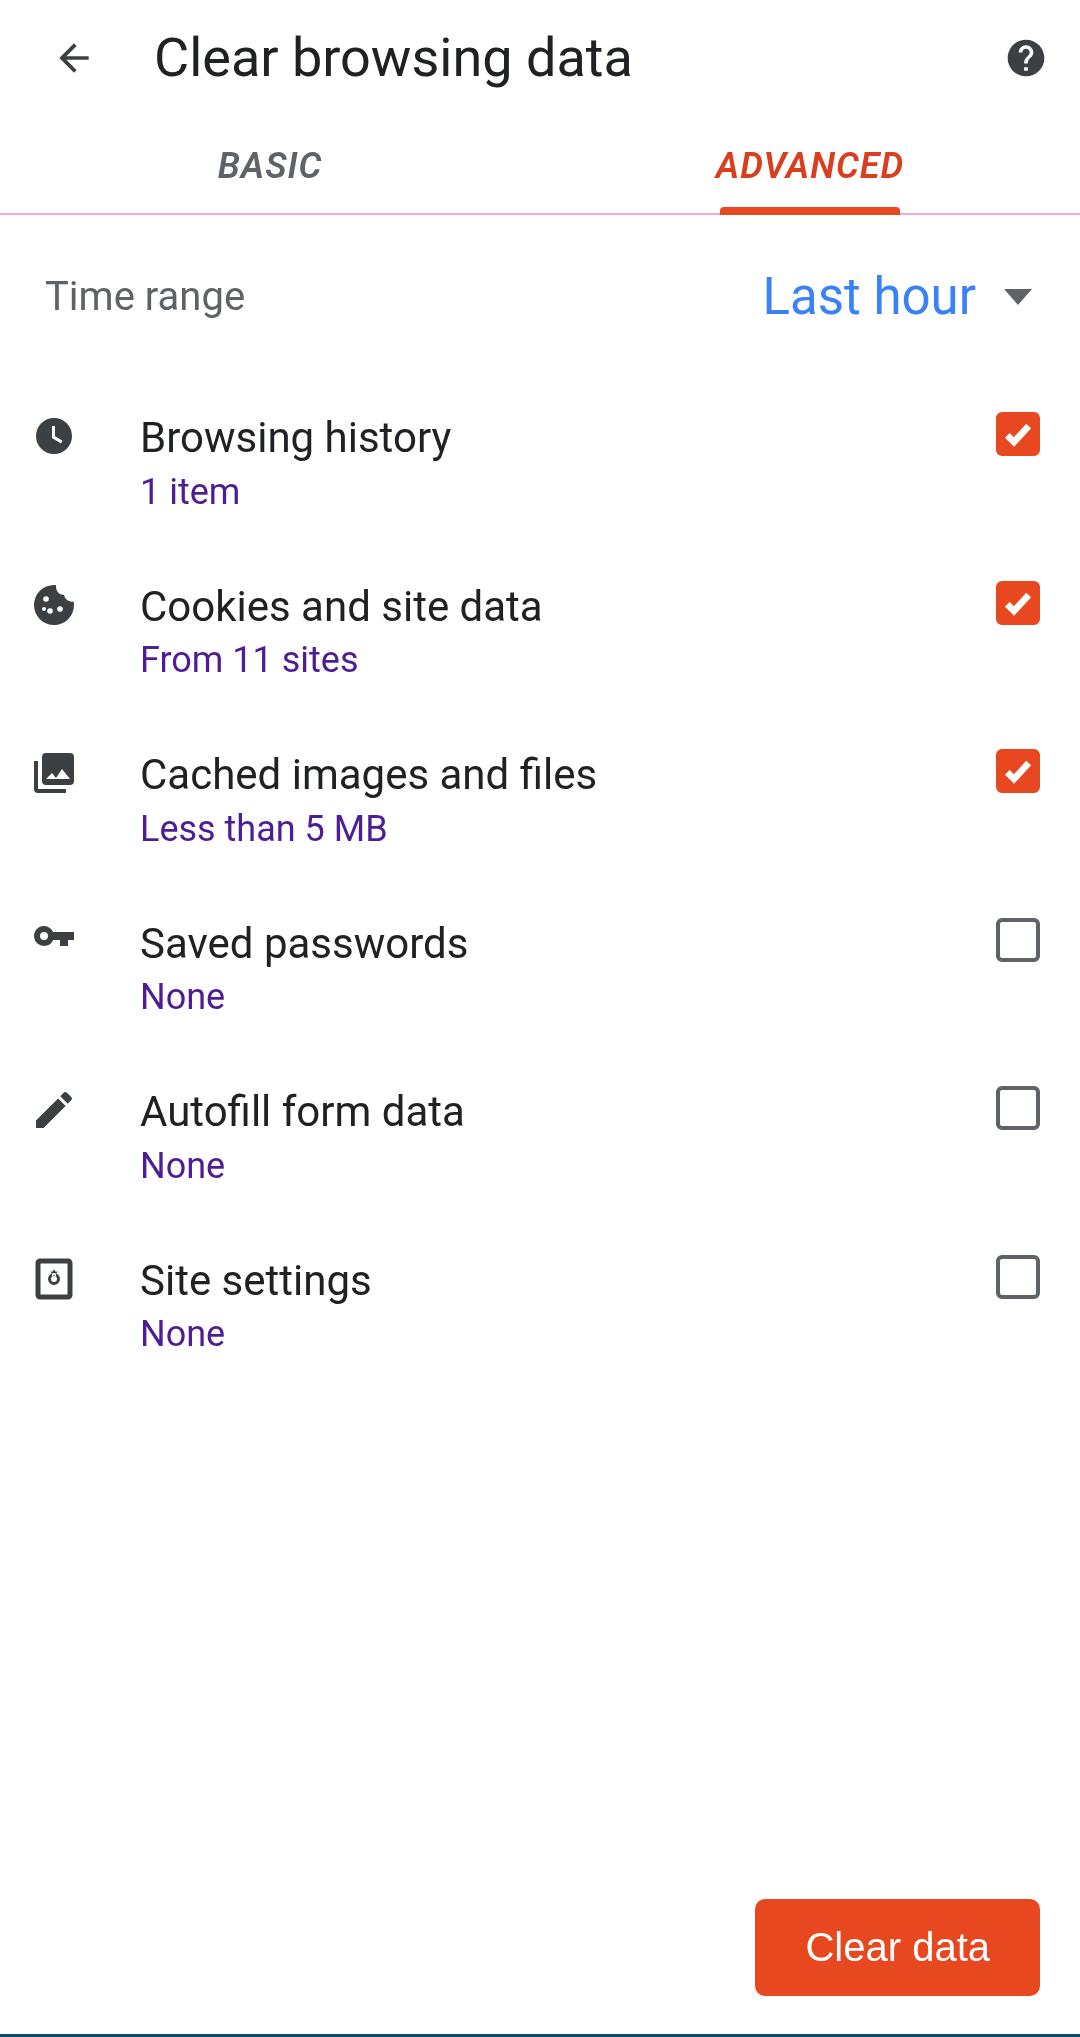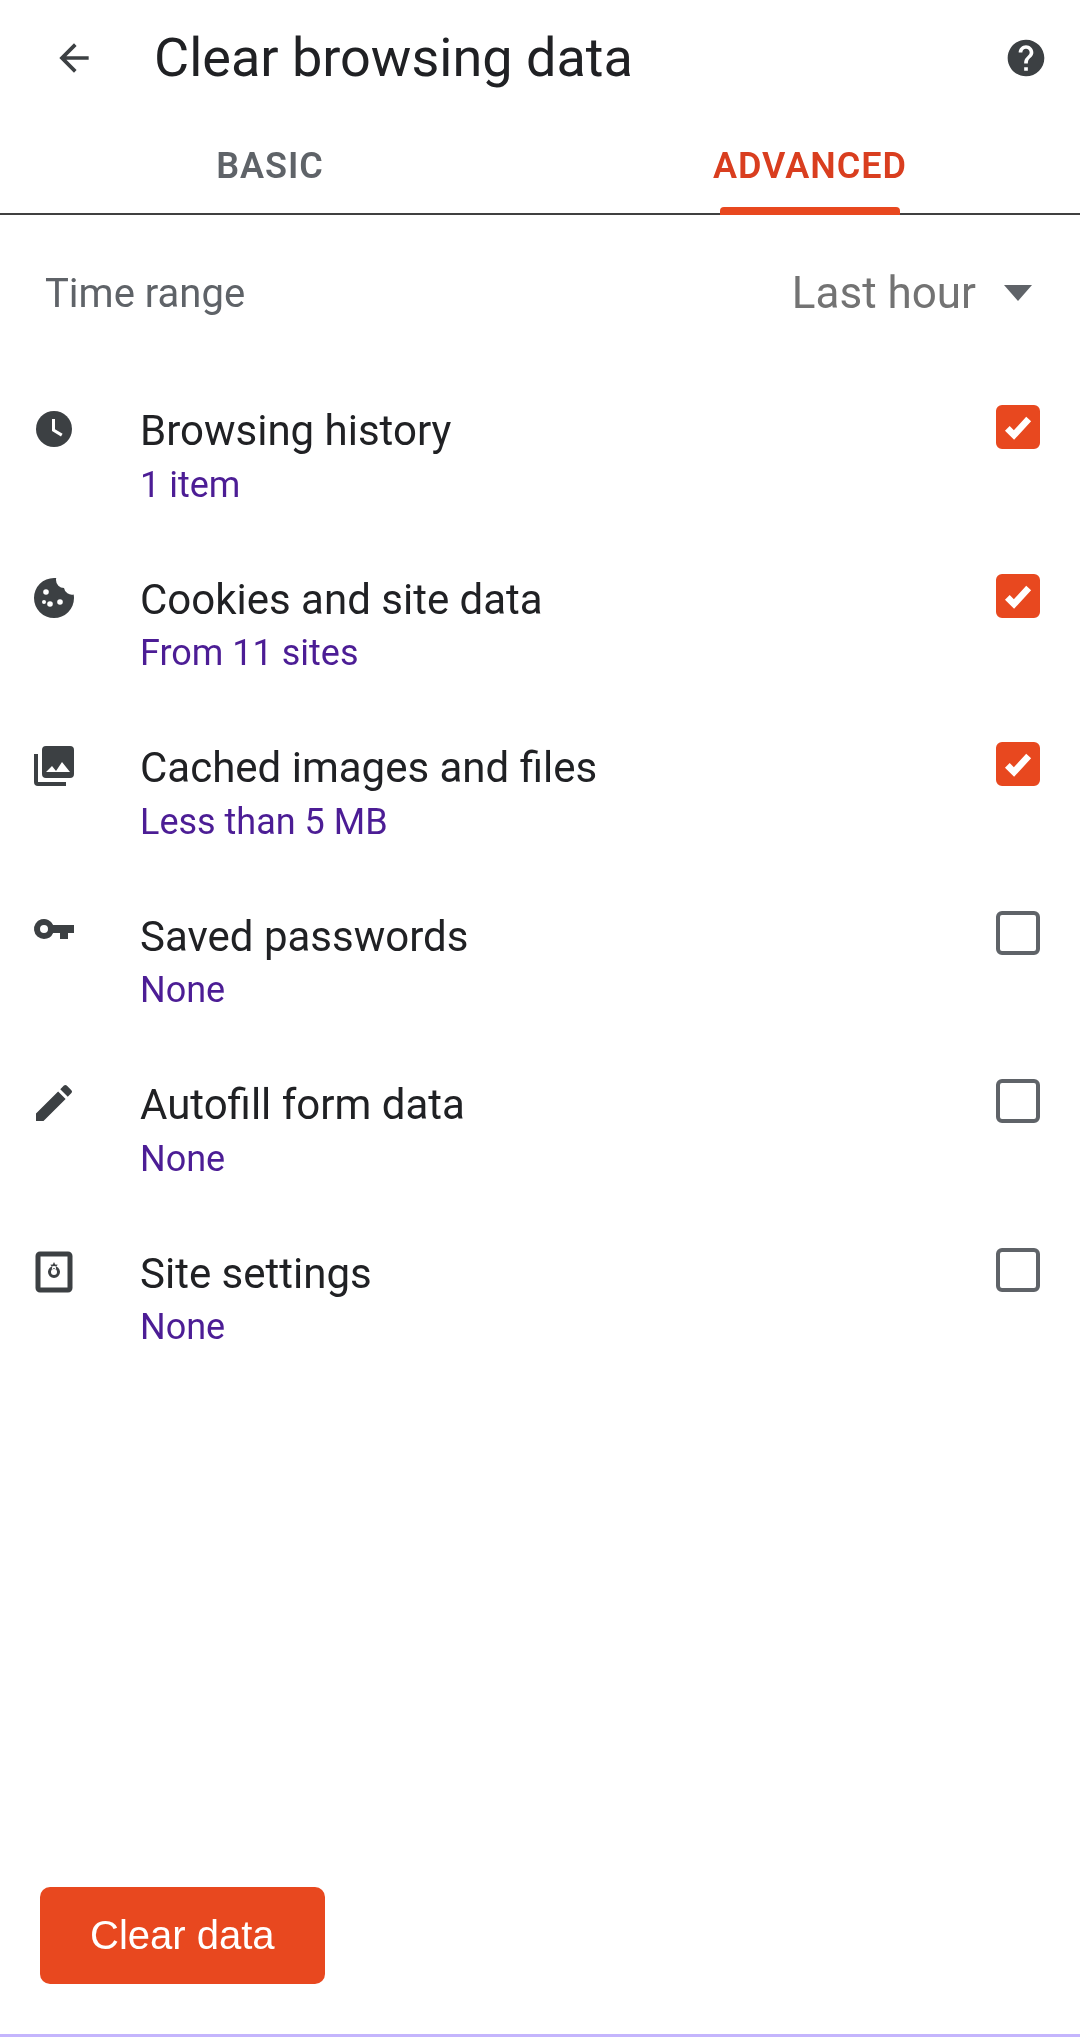--- a/index.html
+++ b/index.html
@@ -8,56 +8,56 @@
 
   
   .header { display: flex; align-items: center; padding: 20px 30px 20px 44px; height: 115px; }
   .back-btn { width: 60px; height: 60px; display:flex; align-items:center; justify-content:center; }
   .back-btn svg { width: 44px; height: 44px; fill: #3c4043; }
   .header-title { font-size: 54px; font-weight: 400; color: #202124; margin-left: 50px; flex: 1; }
   .help-btn { width: 48px; height: 48px; display:flex; align-items:center; justify-content:center; }
   .help-btn svg { width: 44px; height: 44px; fill: #3c4043; }
 
   
-  .tabs { display: flex; border-bottom: 2px solid #404040; }
+  .tabs { display: flex; border-bottom: 2px solid #f9a8d4; font-style: italic; }
   .tab { flex: 1; text-align: center; font-size: 36px; font-weight: 600; letter-spacing: 1px; padding: 30px 0 26px 0; color: #5f6368; position: relative; }
   .tab.active { color: #d93e1f; }
   .tab.active::after {
     content: "";
     position: absolute;
     bottom: -2px;
     left: 50%;
     transform: translateX(-50%);
     width: 180px;
     height: 8px;
     background: #e8481f;
     border-radius: 4px 4px 0 0;
   }
 
   
   .time-range-row { display: flex; align-items: center; justify-content: space-between; padding: 52px 48px 52px 30px; }
   .time-range-label { font-size: 40px; color: #5f6368; margin-left: 15px; }
   .time-range-select { display:flex; align-items:center; gap:28px; }
-  .time-range-value { font-size: 44px; color: #737373; }
+  .time-range-value { font-size: 51px; color: #3b82f6; }
   .dropdown-caret { width: 0; height: 0; border-left: 14px solid transparent; border-right: 14px solid transparent; border-top: 16px solid #5f6368; }
 
   
   .list { flex: 1; }
   .row { display: flex; align-items: flex-start; padding: 34px 40px 34px 30px; }
   .row-icon { width: 80px; display:flex; align-items:center; justify-content:flex-start; }
   .row-icon svg, .row-icon .svgwrap { width: 48px; height: 48px; fill: #3c4043; }
   .row-text { flex: 1; padding-left: 30px; }
   .row-title { font-size: 42px; color: #202124; line-height: 1.25; }
   .row-sub { font-size: 36px; color: #4c1d95; margin-top: 6px; }
   .checkbox { width: 44px; height: 44px; border: 4px solid #5f6368; border-radius: 6px; display:flex; align-items:center; justify-content:center; }
   .checkbox.checked { background: #e8481f; border-color: #e8481f; }
   .checkbox.checked svg { width: 32px; height: 32px; fill: none; stroke: #fff; stroke-width: 5; }
 
   
-  .footer { padding: 30px 40px 50px 40px; display:flex; border-bottom: 3px solid #c4b5fd; }
+  .footer { padding: 30px 40px 38px 40px; display:flex; justify-content:flex-end; border-bottom: 3px solid #0c4a6e; }
   .clear-btn { background: #e8481f; color: #fff; font-size: 40px; font-weight: 500; padding: 26px 50px; border-radius: 10px; border: none; }
 </style>
 </head>
 <body>
 
 <div class="screen">
 
   <div class="header">
     <div class="back-btn">
       <svg viewBox="0 0 24 24">

